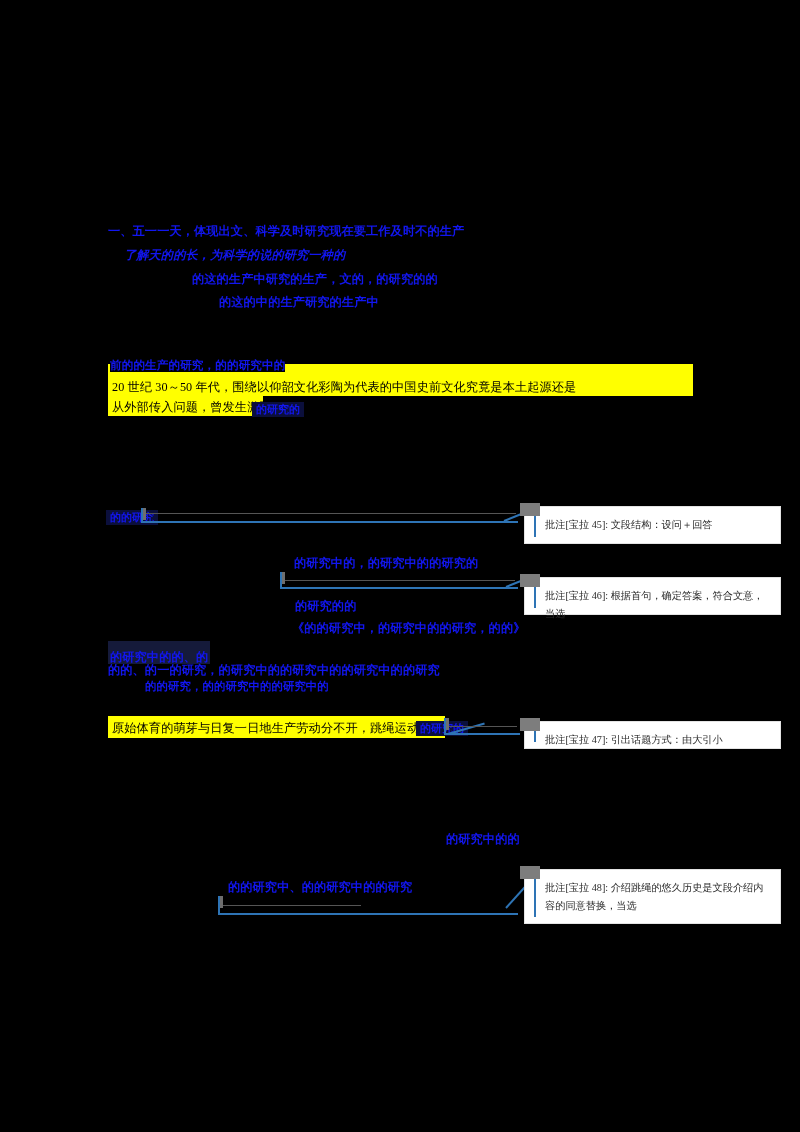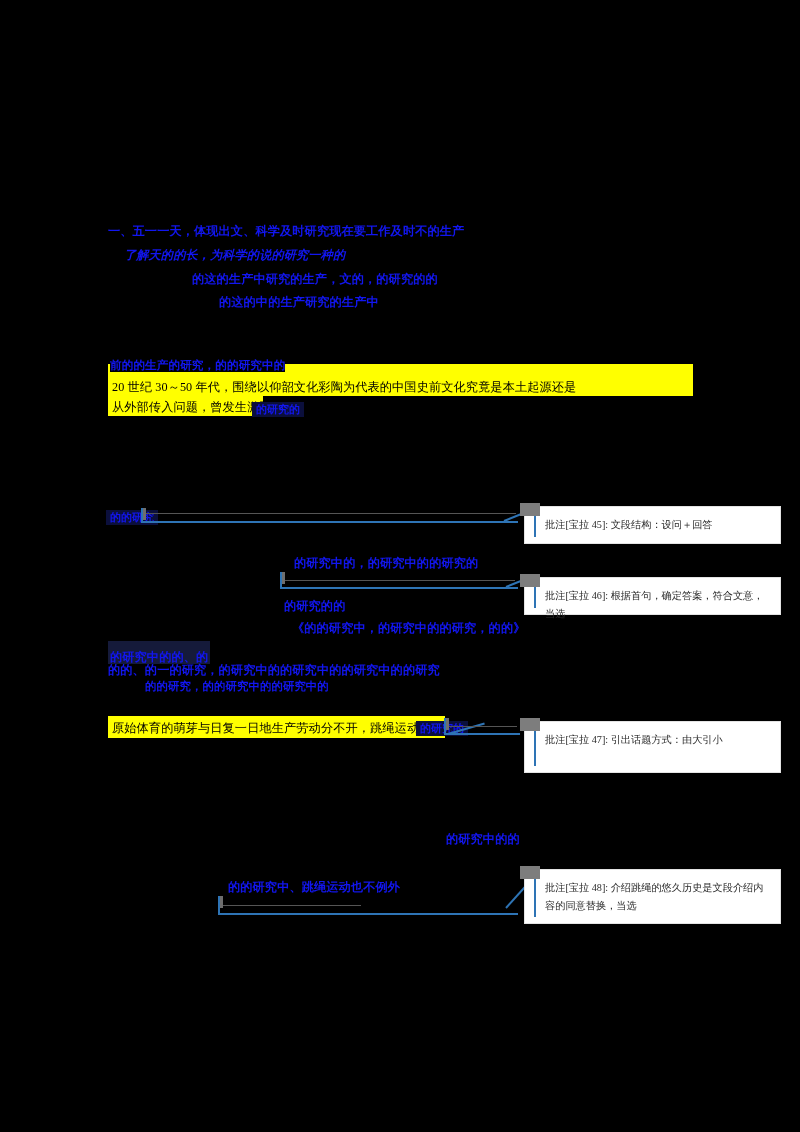--- a/index.html
+++ b/index.html
@@ -168,50 +168,50 @@
   <div class="leader-rise" style="left:506px; top:586px; width:22px; transform:rotate(-22deg);"></div>
   <div class="rule-gray" style="left:285px; top:580px; width:230px;"></div>
 
   <div class="comment-box" style="left:524px; top:577px; width:257px; height:38px;">
     <div class="comment-bar">
       <div class="comment-tab"></div>
     </div>
     <div class="comment-text">批注[宝拉 46]: 根据首句，确定答案，符合文意，当选</div>
   </div>
 
-  <div class="run blue" style="left:284px; top:600px;">的研究的的</div>
+  <div class="run blue" style="left:295px; top:600px;">的研究的的</div>
 
   <div class="run blue" style="left:292px; top:622px;">《的的研究中，的研究中的的研究，的的》</div>
 
   <div class="run blue-sel" style="left:108px; top:641px; padding:10px 2px;">的研究中的的、的</div>
 
   <div class="run blue" style="left:108px; top:664px;">的的、的一的研究，的研究中的的研究中的的研究中的的研究</div>
 
   <div class="run blue" style="left:145px; top:681px; font-size:11.4px;">的的研究，的的研究中的的研究中的</div>
 
   <div class="hl-band" style="left:108px; top:716px; width:337px; height:22px;"></div>
   <div class="run hl" style="left:112px; top:722px; background:transparent;">原始体育的萌芽与日复一日地生产劳动分不开，跳绳运动也不例外</div>
   <div class="tag-blue" style="left:416px; top:721px; padding:2px 4px;">的研究的</div>
 
   <div class="anchor-gray" style="left:444px; top:718px; width:5px; height:12px;"></div>
   <div class="leader-hook" style="left:444px; top:718px; height:16px;"></div>
   <div class="leader" style="left:444px; top:733px; width:76px;"></div>
   <div class="leader-rise" style="left:448px; top:733px; width:38px; transform:rotate(-16deg);"></div>
   <div class="rule-gray" style="left:449px; top:726px; width:68px;"></div>
 
-  <div class="comment-box" style="left:524px; top:721px; width:257px; height:52px;">
+  <div class="comment-box" style="left:524px; top:721px; width:257px; height:28px;">
     <div class="comment-bar">
       <div class="comment-tab"></div>
     </div>
     <div class="comment-text">批注[宝拉 47]: 引出话题方式：由大引小</div>
   </div>
 
   <div class="run blue" style="left:446px; top:833px;">的研究中的的</div>
 
-  <div class="run blue" style="left:228px; top:881px;">的的研究中、跳绳运动也不例外</div>
+  <div class="run blue" style="left:228px; top:881px;">的的研究中、的的研究中的的研究</div>
 
   <div class="anchor-gray" style="left:218px; top:896px; width:5px; height:12px;"></div>
   <div class="leader-hook" style="left:218px; top:896px; height:18px;"></div>
   <div class="leader" style="left:218px; top:913px; width:300px;"></div>
   <div class="leader-rise" style="left:506px; top:907px; width:38px; transform:rotate(-48deg);"></div>
   <div class="rule-gray" style="left:223px; top:905px; width:138px;"></div>
 
   <div class="comment-box" style="left:524px; top:869px; width:257px; height:55px;">
     <div class="comment-bar">
       <div class="comment-tab"></div>

